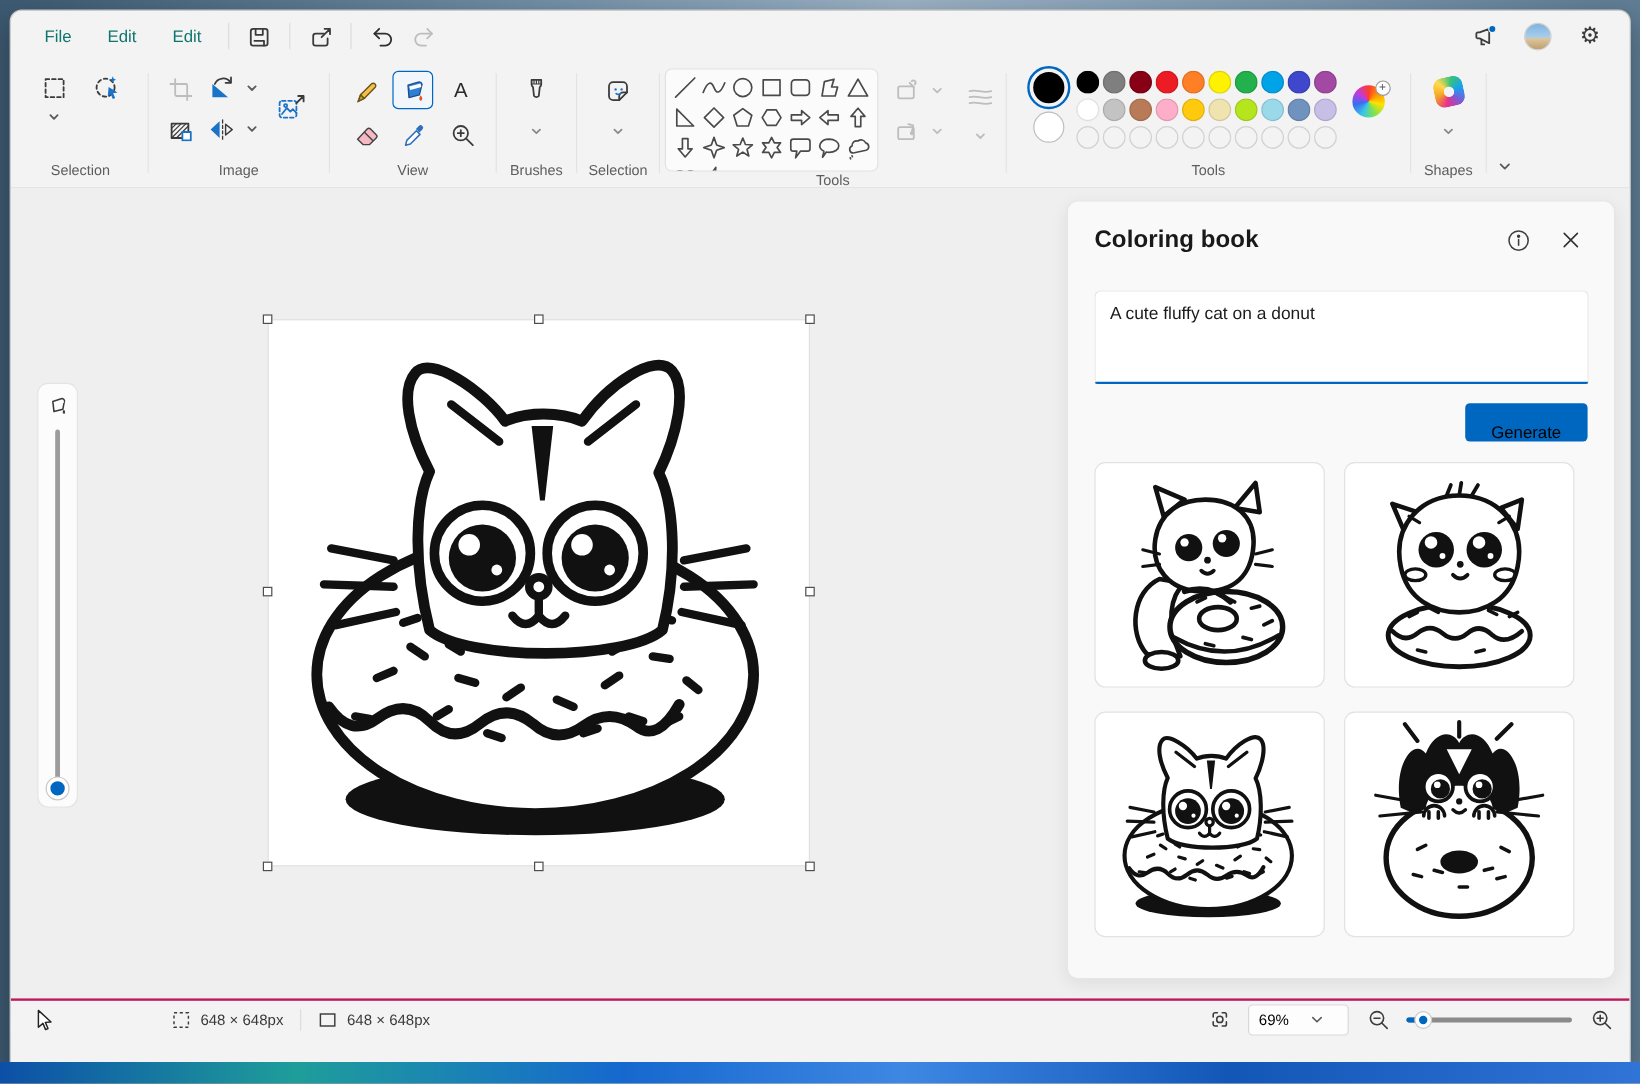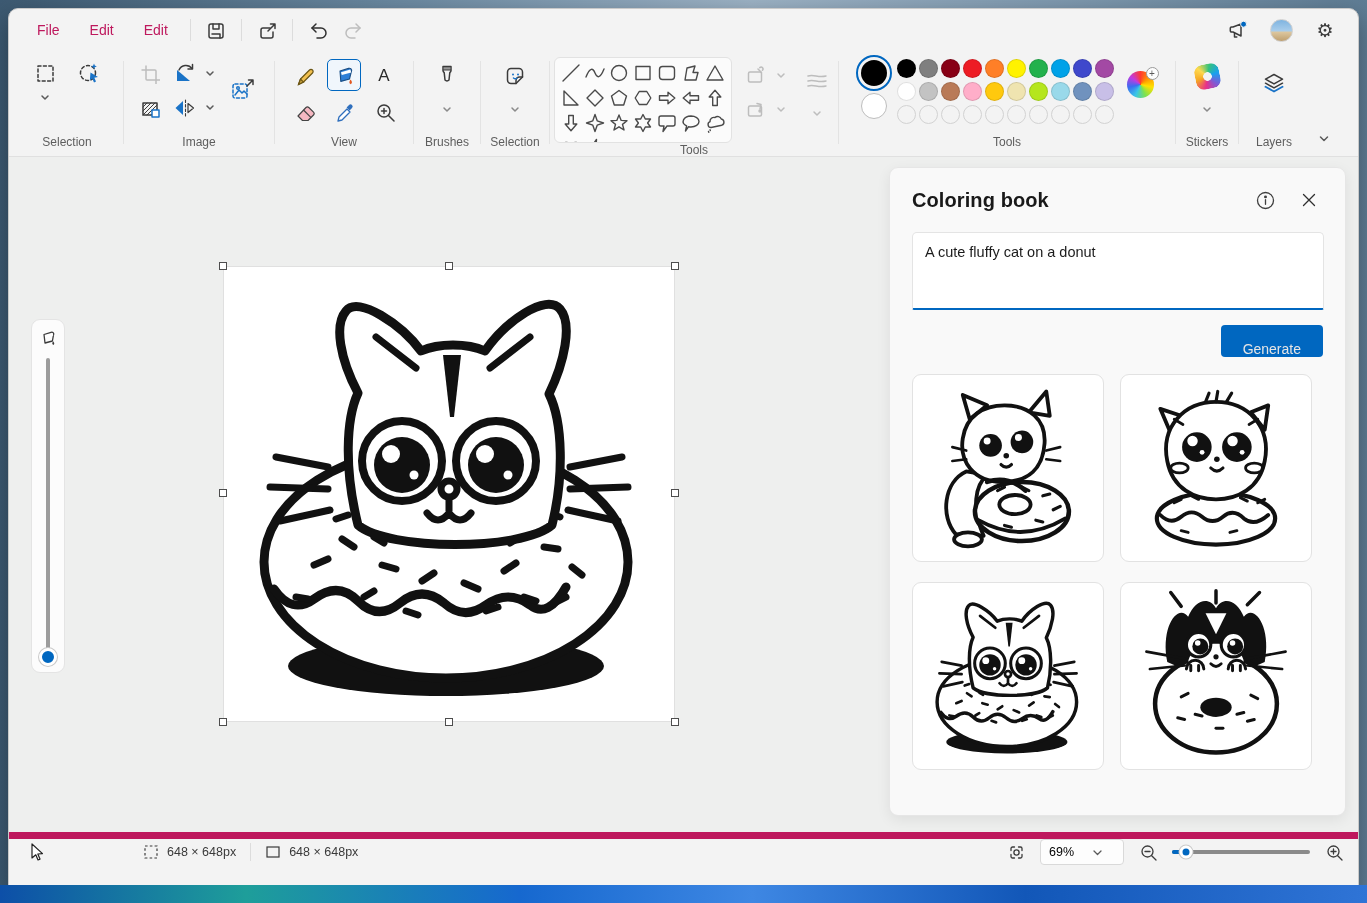--- a/index.html
+++ b/index.html
@@ -26,21 +26,21 @@
     position:relative; }
   .app-icon::after{ content:""; position:absolute; right:3px; top:1px; width:3px; height:11px;
     background:linear-gradient(#f0a73a,#d97e23); border-radius:1px; transform:rotate(14deg);}
   .title-text{ font-size:12px; margin-left:12px; color:#1b1b1b; }
   .caption{ position:absolute; right:0; top:0; height:30px; display:flex; }
   .cap-btn{ width:46px; height:30px; display:flex; align-items:center; justify-content:center;
     background:transparent; border:none; cursor:default; }
   .cap-btn svg{ stroke:#1b1b1b; stroke-width:1.1; fill:none; }
   
   .menubar{ height:42px; display:flex; align-items:center; padding:0 14px; gap:2px; position:relative;}
-  .menu-item{ font-size:14px; color:#be185d; padding:6px 14px; border-radius:5px; background:none; border:none; font-family:inherit;}
+  .menu-item{ font-size:14px; color:#0f766e; padding:6px 14px; border-radius:5px; background:none; border:none; font-family:inherit;}
   .mb-icon-btn{ width:34px; height:30px; border:none; background:none; display:flex; align-items:center; justify-content:center; border-radius:5px;}
   .mb-sep{ width:1px; height:22px; background:#dcdcdc; margin:0 6px; }
   .menubar-right{ position:absolute; right:16px; top:0; height:42px; display:flex; align-items:center; gap:10px; }
   .avatar{ width:23px; height:23px; border-radius:50%;
     background:linear-gradient(180deg,#7fb4e0 0%,#a9cdeb 52%,#dcc69e 58%,#bfa070 100%);
     border:1px solid #cfcfcf; }
   .gear-glyph{ font-size:19px; color:#3b3b3b; line-height:1; font-family:"DejaVu Sans",sans-serif;}
   
   .ribbon{ height:106px; display:flex; align-items:stretch; padding:0 2px; border-bottom:1px solid #e0e0e0; }
   .rgroup{ display:flex; flex-direction:column; align-items:center; padding-top:6px; }
@@ -85,31 +85,31 @@
   .vslider .track{ width:4px; flex:1; margin-top:10px; background:#9c9c9c; border-radius:2px; position:relative;}
   .vslider .thumb{ position:absolute; left:50%; transform:translateX(-50%); bottom:-2px; width:13px; height:13px;
     border-radius:50%; background:#0067c0; border:3px solid #fff; box-shadow:0 0 0 1px #c9c9c9; }
   
   .cpanel{ position:absolute; left:880px; top:10px; width:457px; height:649px; background:#f9f9f9;
     border:1px solid #e6e6e6; border-radius:9px; box-shadow:0 4px 14px rgba(0,0,0,.07); padding:18px 22px; }
   .cpanel-head{ display:flex; align-items:center; }
   .cpanel-title{ font-size:20px; font-weight:700; letter-spacing:.1px; color:#191919; }
   .cpanel-actions{ margin-left:auto; display:flex; gap:16px; }
   .icon-btn{ width:28px; height:28px; border:none; background:none; display:flex; align-items:center; justify-content:center; border-radius:4px;}
-  .prompt-box{ margin-top:18px; width:412px; height:78px; background:#fff; border:1px solid #e4e4e4;
+  .prompt-box{ margin-top:28px; width:412px; height:78px; background:#fff; border:1px solid #e4e4e4;
     border-bottom:2px solid #0067c0; border-radius:5px 5px 2px 2px; font-family:inherit; font-size:14.5px;
     color:#1b1b1b; padding:11px 12px; resize:none; outline:none; }
   .gen-row{ display:flex; justify-content:flex-end; margin-top:11px; }
-  .gen-btn{ background:#0067c0; color:#e5e5e5; border:none; border-radius:4px; font-family:inherit;
+  .gen-btn{ background:#0067c0; color:#000000; border:none; border-radius:4px; font-family:inherit;
     font-size:14px; padding:16px 22px; height:30px; }
   .thumb-grid{ display:grid; grid-template-columns:192px 192px; grid-auto-rows:188px; gap:20px 16px; margin-top:17px; }
   .thumb{ background:#fff; border:1px solid #e2e2e2; border-radius:9px; padding:6px; overflow:hidden;}
   .thumb svg{ width:100%; height:100%; }
   
-  .statusbar{ height:33px; border-top:7px solid #be185d; background:#f3f3f3; display:flex; align-items:center;
+  .statusbar{ height:33px; border-top:2px solid #be185d; background:#f3f3f3; display:flex; align-items:center;
     padding:0 12px; font-size:12.5px; color:#3a3a3a; position:relative;}
   .sb-chip{ display:flex; align-items:center; gap:8px; border:none; background:none; font-family:inherit; font-size:12.5px; color:#3a3a3a;}
   .sb-sep{ width:1px; height:18px; background:#dcdcdc; margin:0 14px; }
   .sb-right{ position:absolute; right:10px; display:flex; align-items:center; gap:10px; }
   .zoom-select{ width:84px; height:26px; background:#fdfdfd; border:1px solid #d9d9d9; border-radius:4px;
     display:flex; align-items:center; padding:0 8px; gap:18px; font-size:12.5px;}
   .hslider{ width:138px; height:4px; background:#8a8a8a; border-radius:2px; position:relative; }
   .hslider .hthumb{ position:absolute; left:14px; top:50%; transform:translate(-50%,-50%); width:13px; height:13px;
     border-radius:50%; background:#0067c0; border:3px solid #fff; box-shadow:0 0 0 1px #c9c9c9;}
   .hslider .fill{ position:absolute; left:0; top:0; height:4px; width:14px; background:#0067c0; border-radius:2px;}
@@ -598,34 +598,24 @@
 
     <div class="rgroup" style="width:62px">
       <button class="tool-btn" style="width:40px;height:38px">
         <div class="copilot-icon"></div>
       </button>
       <button class="chev-btn" style="margin-top:6px">
           <svg width="12" height="12" class="icon-stroke" style="stroke:#8a8a8a">
             <path d="M3,5 l3,3 3,-3"></path>
           </svg>
         </button>
-      <div class="rlabel">Stickers</div>
+      <div class="rlabel">Shapes</div>
     </div>
     <div class="rdiv"></div>
 
-    <div class="rgroup" style="width:70px">
-      <button class="tool-btn" style="width:40px;height:42px;margin-top:6px">
-        <svg width="26" height="26" class="icon-stroke">
-            <path d="M13,3.5 L21.5,8.2 13,12.9 4.5,8.2 Z"></path>
-            <path d="M4.5,12.2 L13,16.9 21.5,12.2"></path>
-            <path d="M4.5,15.8 L13,20.5 21.5,15.8" style="stroke:#1a73c7" stroke-width="1.8"></path>
-          </svg>
-      </button>
-      <div class="rlabel">Layers</div>
-    </div>
 
     <div style="display:flex;flex-direction:column;justify-content:flex-end;padding:0 8px 10px 4px">
       <button class="chev-btn">
           <svg width="14" height="14" class="icon-stroke" style="stroke:#5a5a5a">
             <path d="M3.5,6 l3.5,3.5 3.5,-3.5"></path>
           </svg>
         </button>
     </div>
   </div>
 

